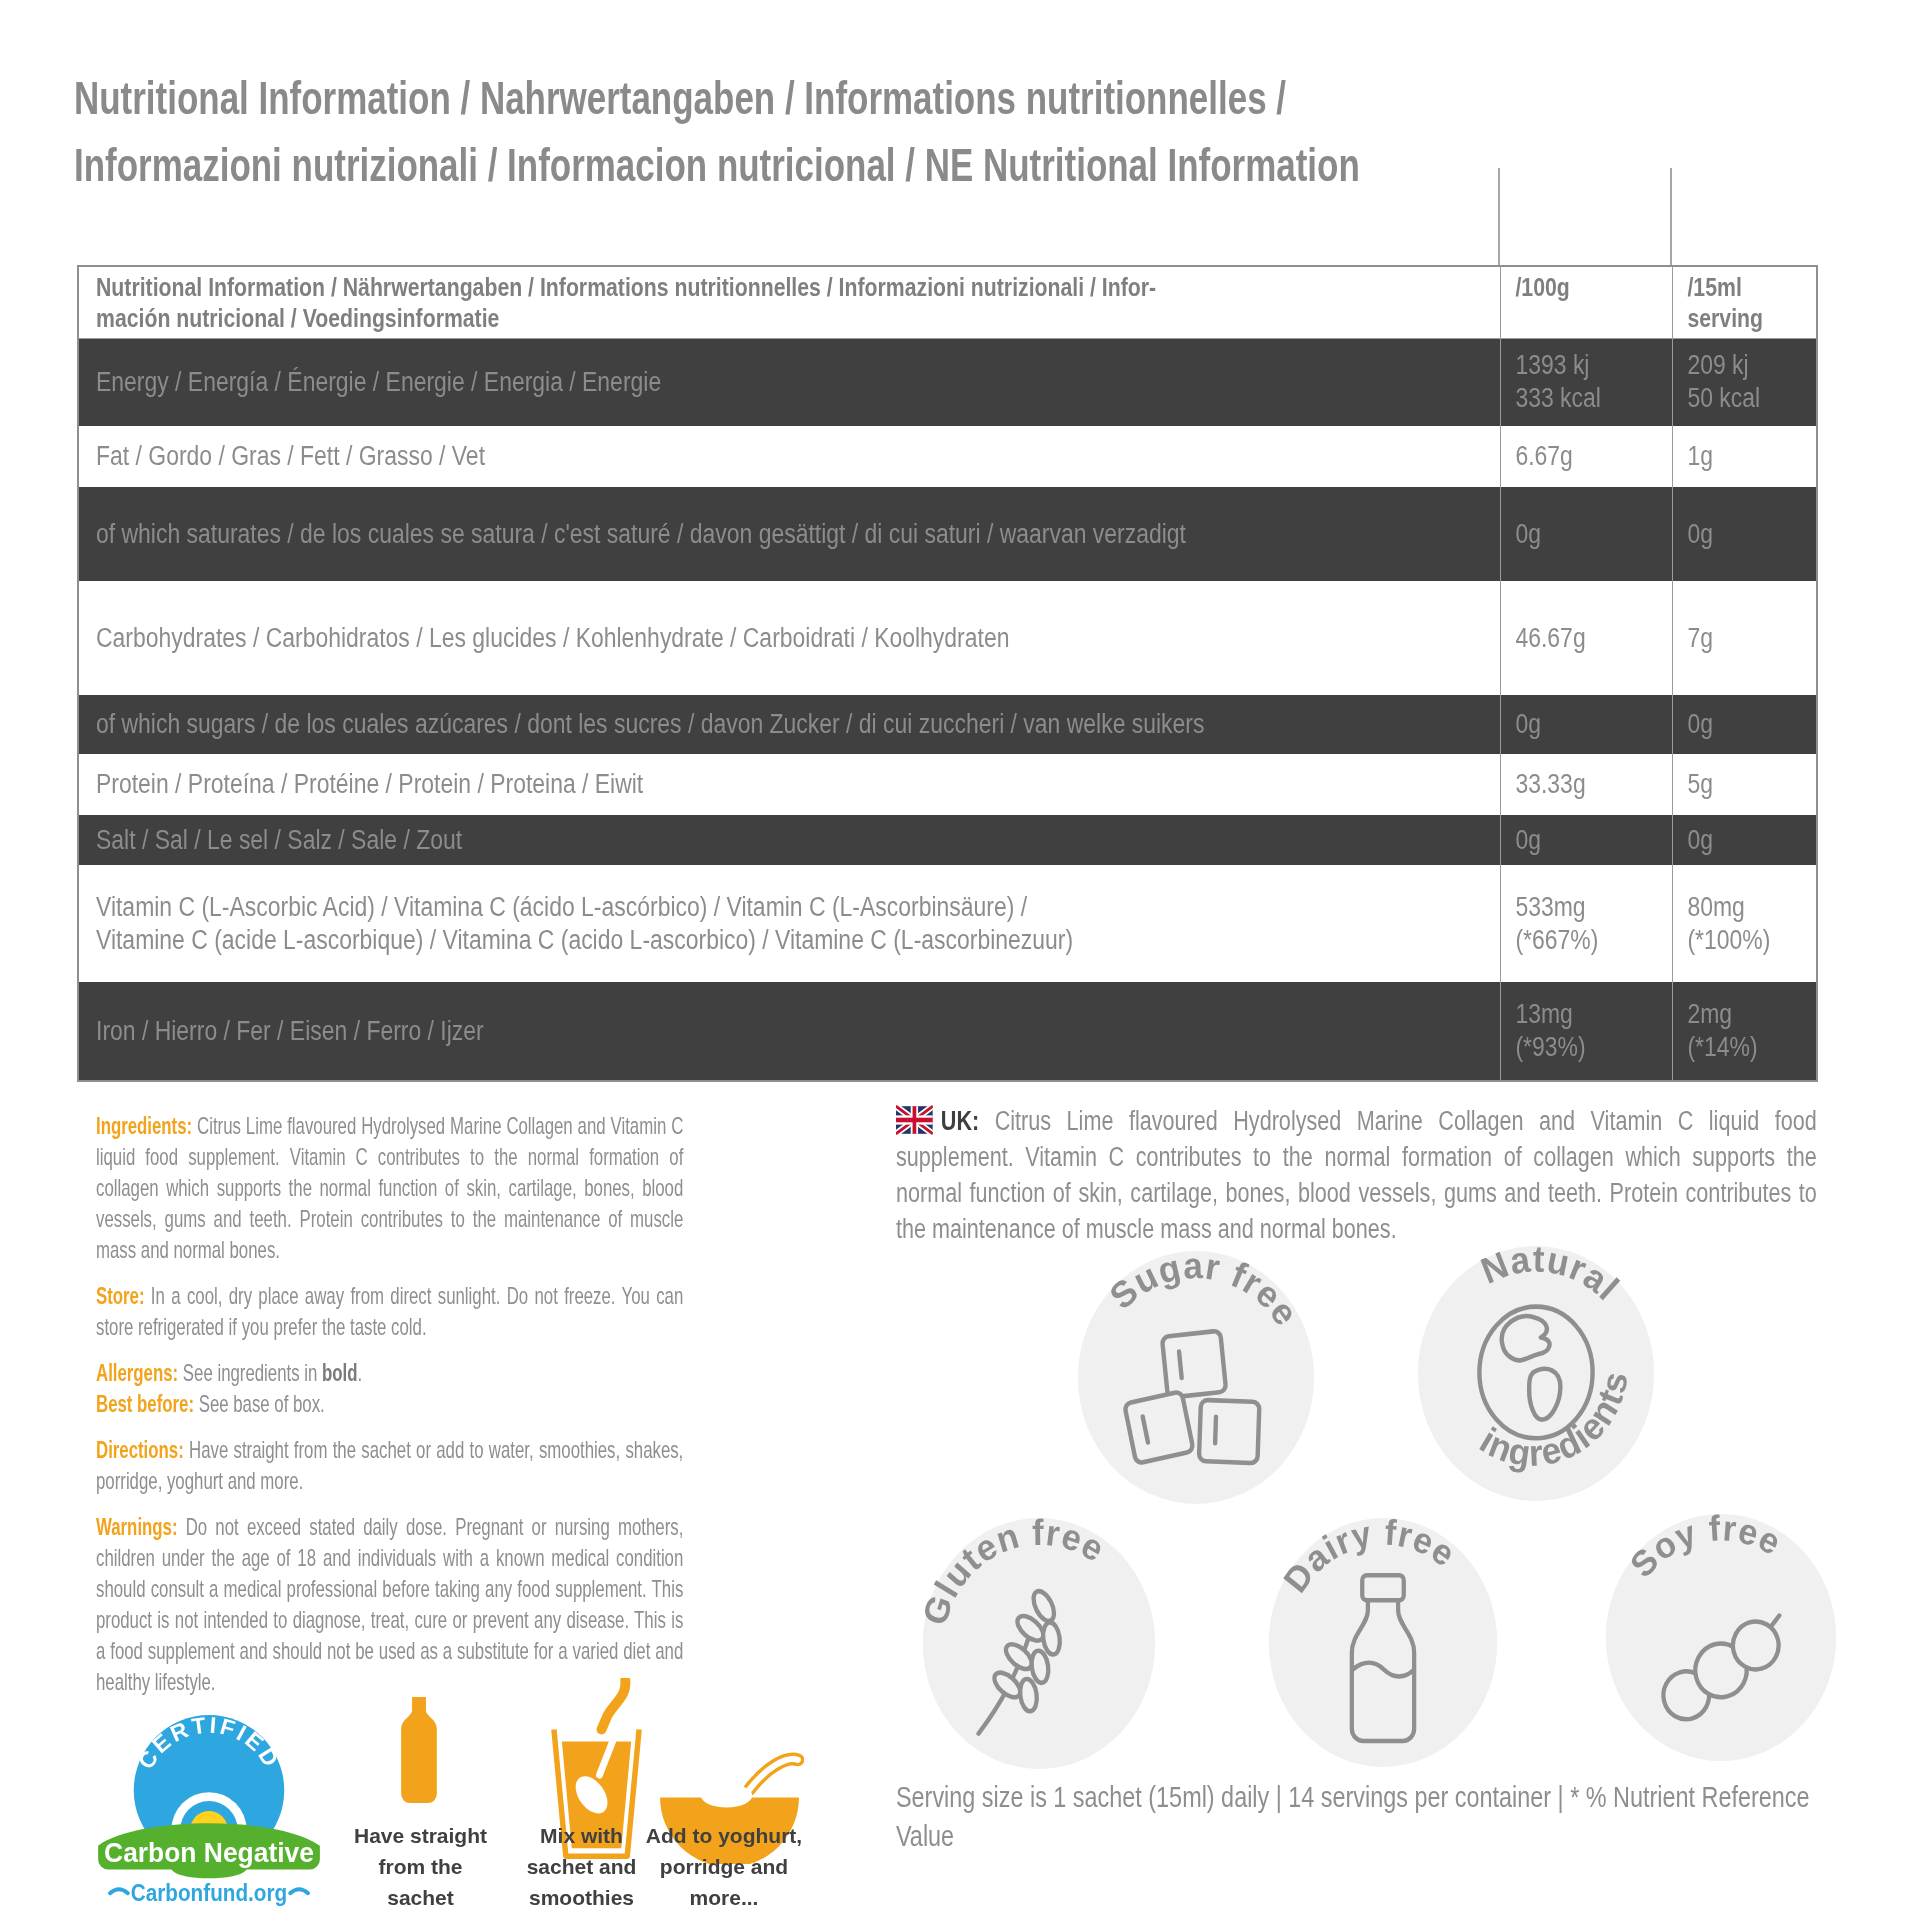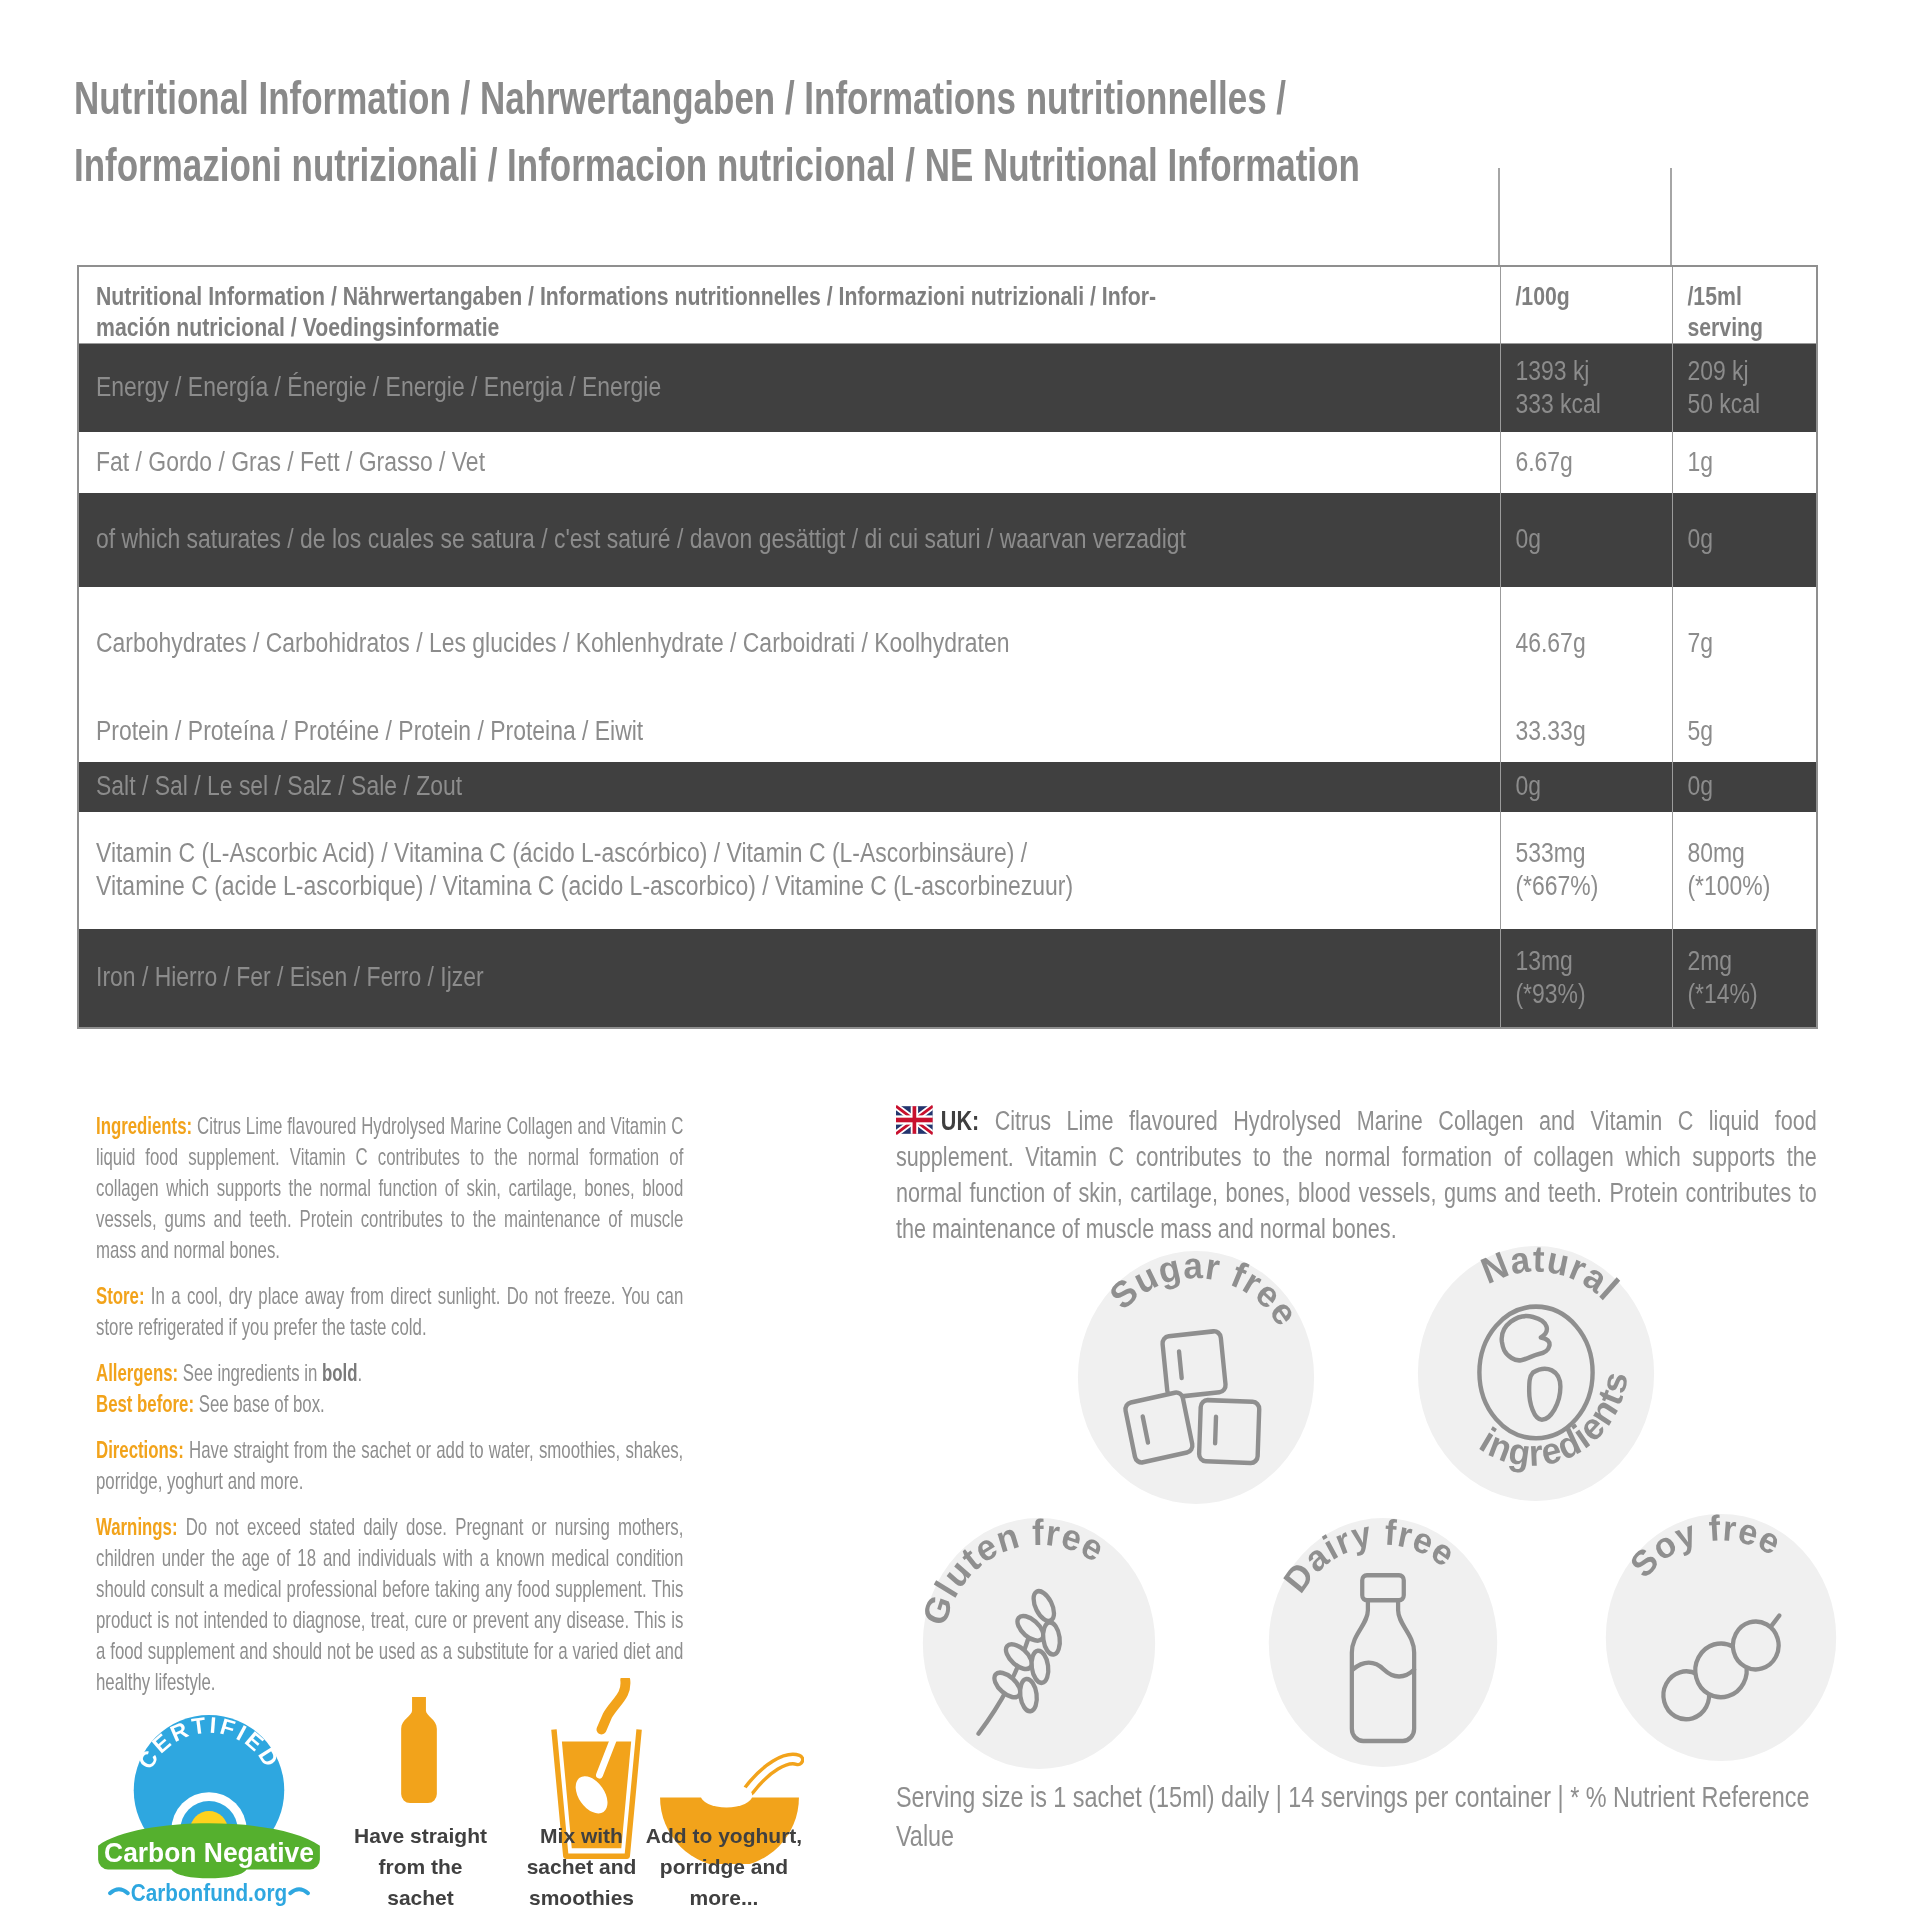--- a/index.html
+++ b/index.html
@@ -12,21 +12,21 @@
 
   
   .vline{position:absolute;width:2px;background:#a6a6a6;z-index:1;}
   .vline1{left:1498px;top:168px;height:99px;}
   .vline2{left:1670px;top:168px;height:99px;}
 
   
   table.nutri{position:absolute;left:77px;top:265px;width:1738px;border-collapse:collapse;
               table-layout:fixed;border:2px solid #8f8f8f;z-index:3;background:transparent;}
   table.nutri td, table.nutri th{padding:0;margin:0;}
-  table.nutri th{font-weight:bold;text-align:left;vertical-align:top;padding-top:14px;border-bottom:1px solid #9b9b9b;}
+  table.nutri th{font-weight:bold;text-align:left;vertical-align:top;padding-top:5px;border-bottom:1px solid #9b9b9b;}
   table.nutri td{vertical-align:middle;}
   .vcell{border-left:1px solid #9b9b9b;}
   tr.shade{background:#404040;}
   .cx{font-size:27px;color:#8c8c8c;line-height:33px;transform:scaleX(0.85);transform-origin:0 50%;
       width:117%;padding-left:20px;box-sizing:border-box;}
   th .cx{font-size:25px;color:#7f7f7f;line-height:31px;transform-origin:0 0;}
   td.vcell .cx, th.vcell .cx{padding-left:17px;}
   .preline{white-space:pre-line;}
   tr.rh0{height:72px;} tr.rh1{height:88px;} tr.rh2{height:61px;} tr.rh3{height:94px;}
   tr.rh4{height:114px;} tr.rh5{height:59px;} tr.rh6{height:61px;} tr.rh7{height:50px;}
@@ -144,20 +144,31 @@
         <td>
             <div class="cx preline">Carbohydrates / Carbohidratos / Les glucides / Kohlenhydrate / Carboidrati / Koolhydraten</div>
           </td>
         <td class="vcell">
             <div class="cx preline">46.67g</div>
           </td>
         <td class="vcell">
             <div class="cx preline">7g</div>
           </td>
       </tr>
+      <tr class="shade rh5">
+        <td>
+            <div class="cx preline">of which sugars / de los cuales azúcares / dont les sucres / davon Zucker / di cui zuccheri / van welke suikers</div>
+          </td>
+        <td class="vcell">
+            <div class="cx preline">0g</div>
+          </td>
+        <td class="vcell">
+            <div class="cx preline">0g</div>
+          </td>
+      </tr>
       <tr class="rh6">
         <td>
             <div class="cx preline">Protein / Proteína / Protéine / Protein / Proteina / Eiwit</div>
           </td>
         <td class="vcell">
             <div class="cx preline">33.33g</div>
           </td>
         <td class="vcell">
             <div class="cx preline">5g</div>
           </td>

